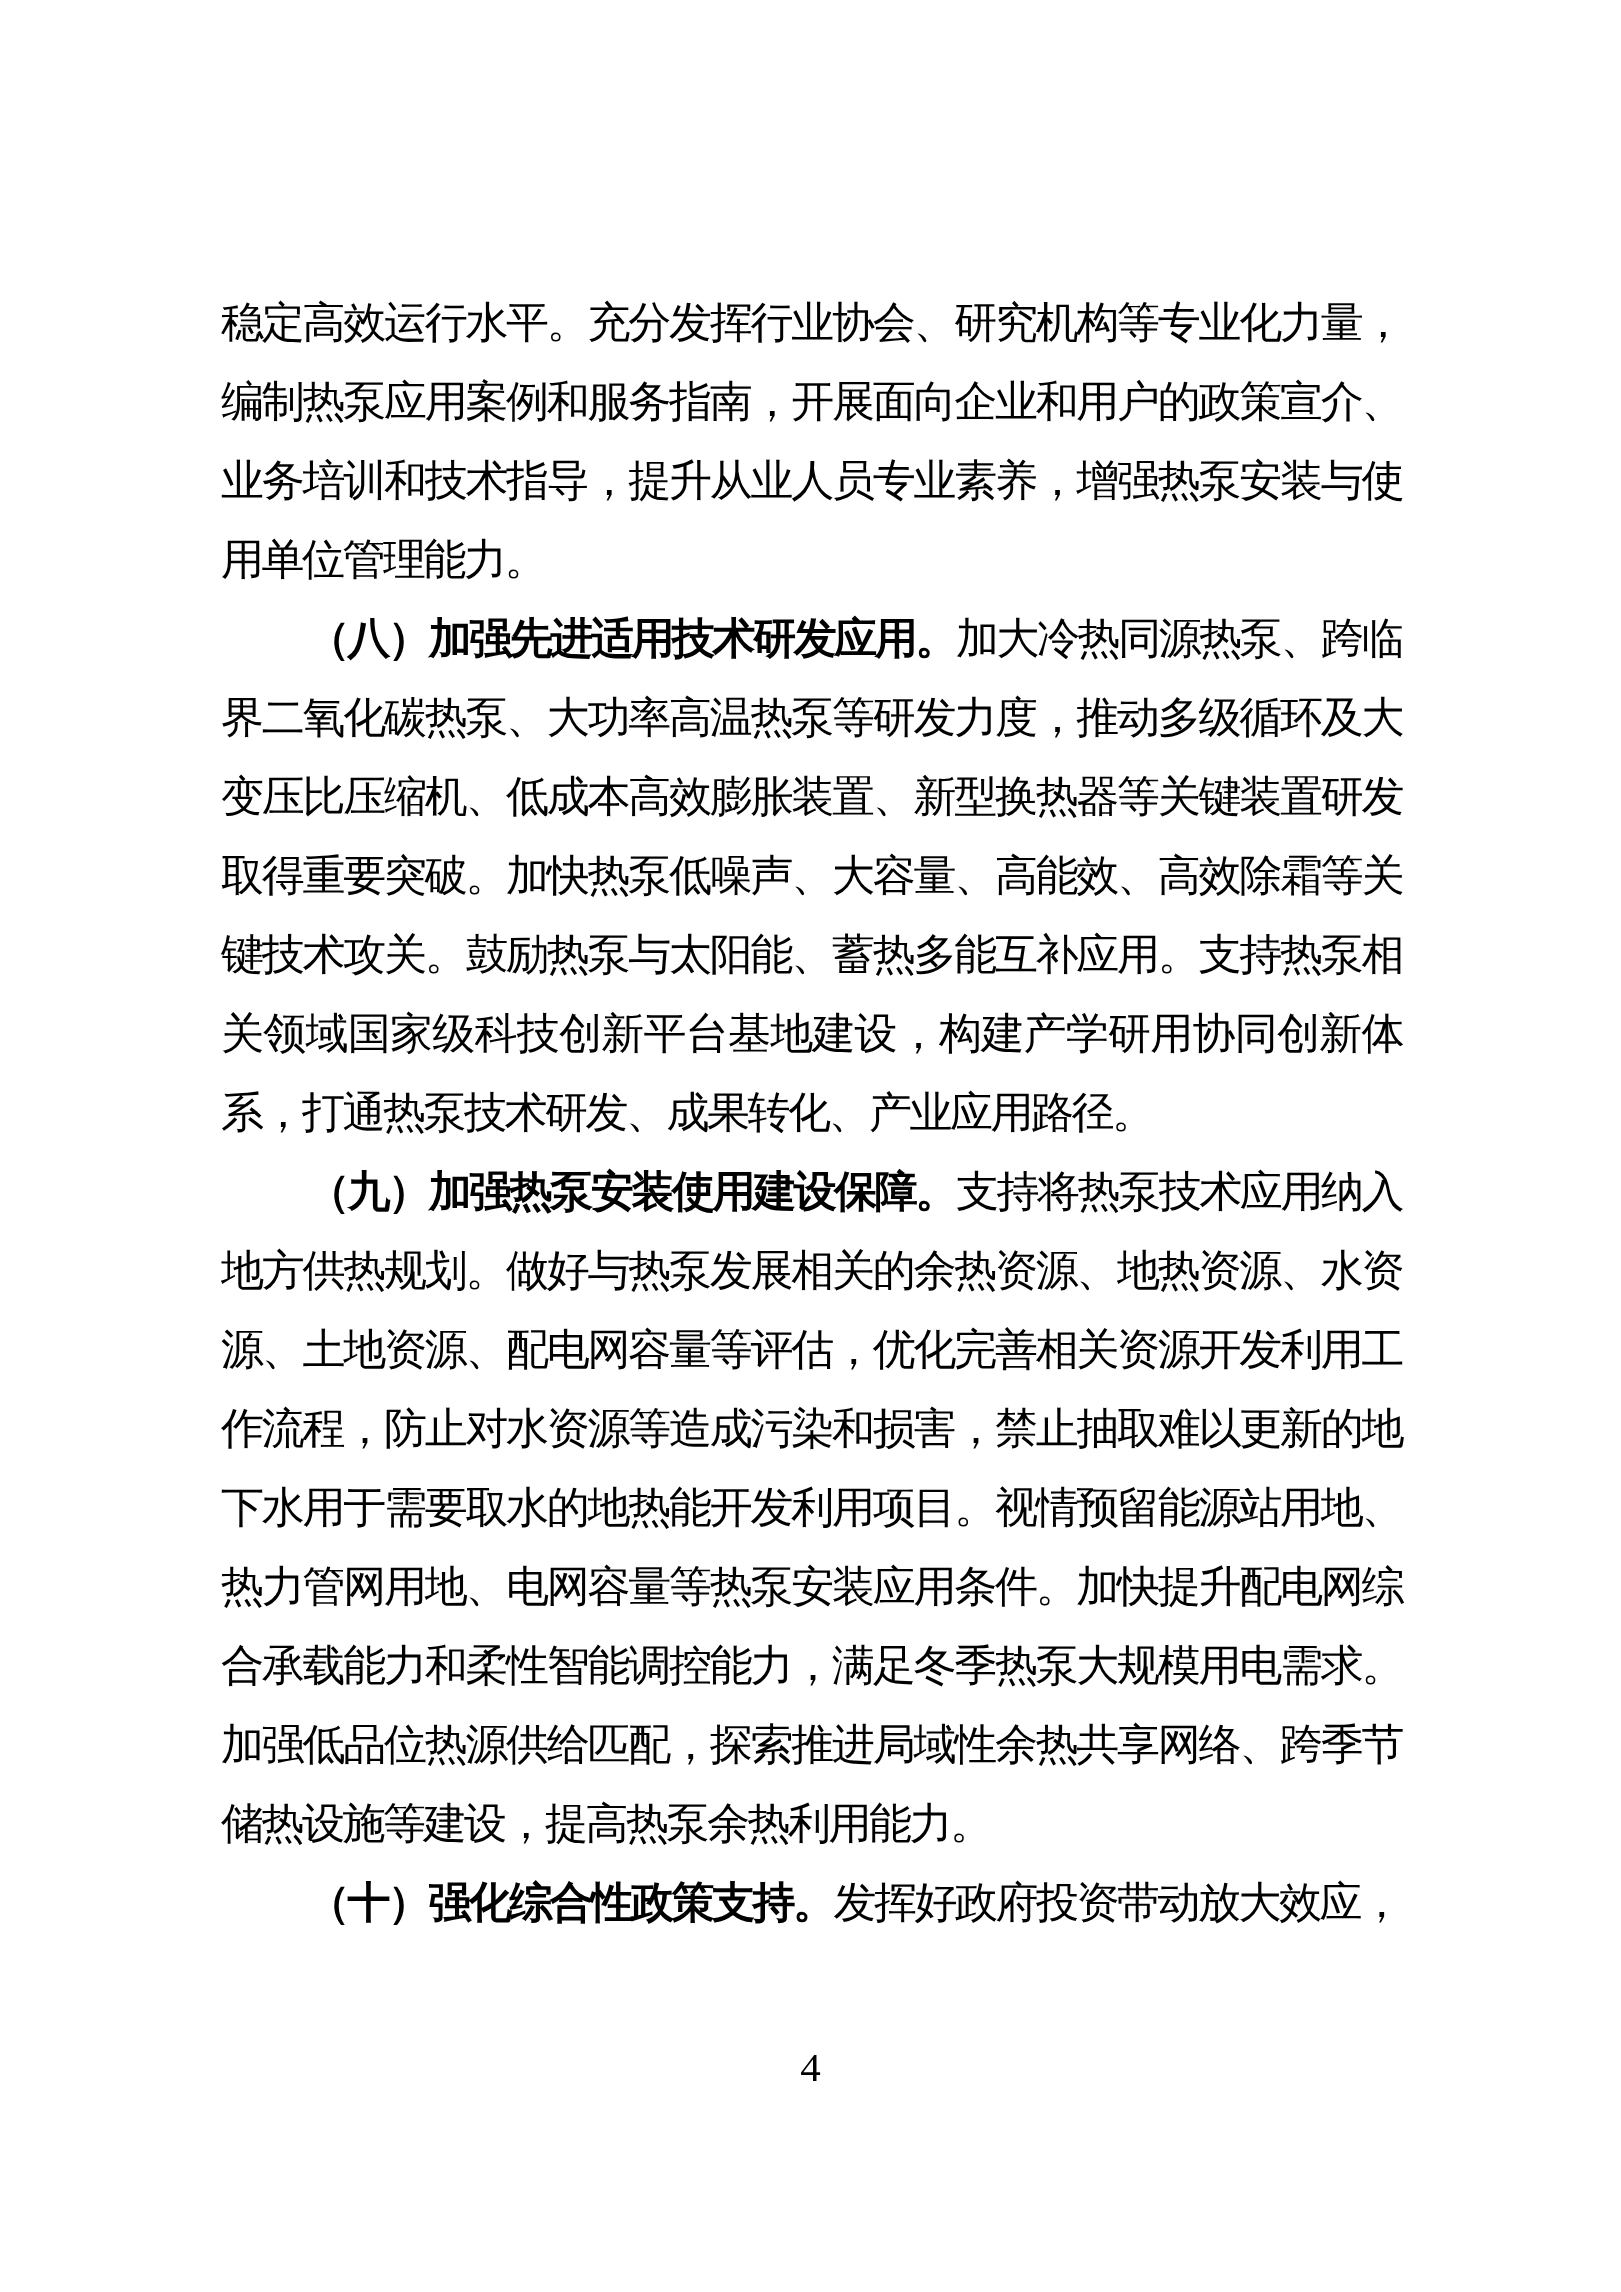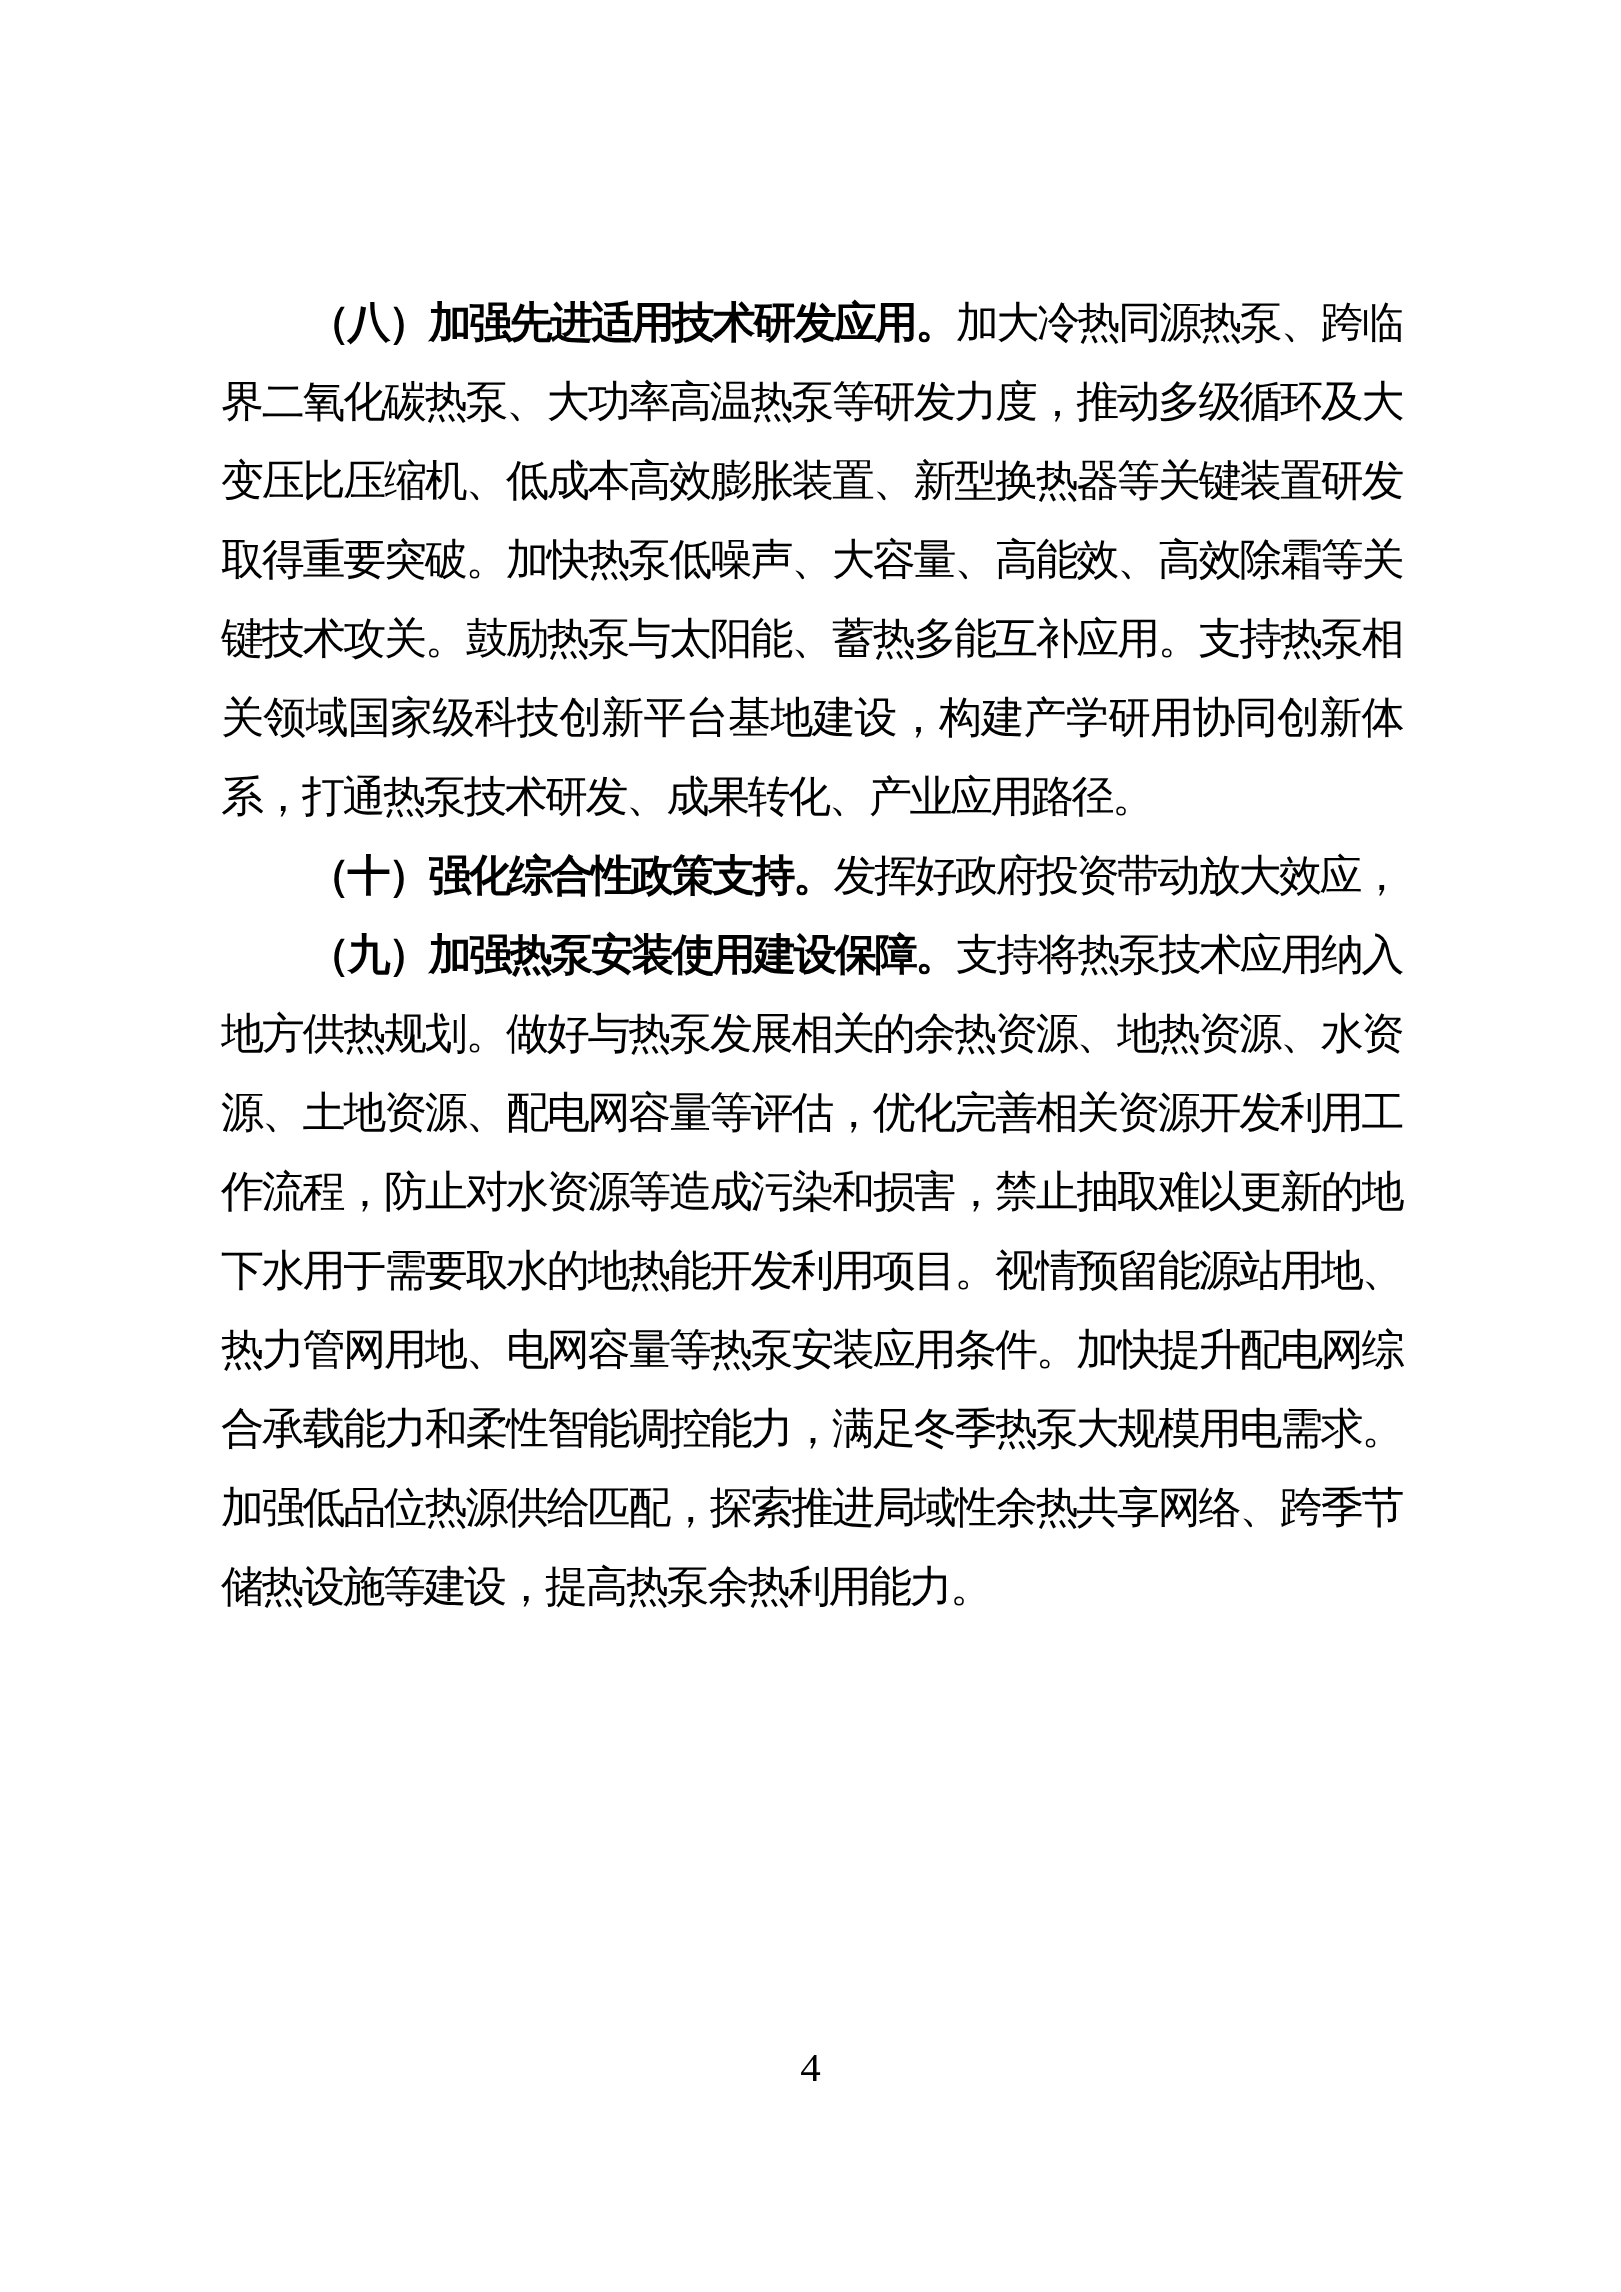--- a/index.html
+++ b/index.html
@@ -61,25 +61,26 @@
     font-size: 41px;
     line-height: 47px;
   }
 </style>
 </head>
 <body>
 
 <div class="page">
   <div class="content">
 
+    <p class="para no-indent"><span>稳定高效运行水平。充分发挥行业协会、研究机构等专业化力量，编制热泵应用案例和服务指南，开展面向企业和用户的政策宣介、业务培训和技术指导，提升从业人员专业素养，增强热泵安装与使用单位管理能力。</span></p>
 
     <p class="para"><span class="lead">（八）加强先进适用技术研发应用。</span><span>加大冷热同源热泵、跨临界二氧化碳热泵、大功率高温热泵等研发力度，推动多级循环及大变压比压缩机、低成本高效膨胀装置、新型换热器等关键装置研发取得重要突破。加快热泵低噪声、大容量、高能效、高效除霜等关键技术攻关。鼓励热泵与太阳能、蓄热多能互补应用。支持热泵相关领域国家级科技创新平台基地建设，构建产学研用协同创新体系，打通热泵技术研发、成果转化、产业应用路径。</span></p>
 
 
+    <p class="para"><span class="lead">（九）加强热泵安装使用建设保障。</span><span>支持将热泵技术应用纳入地方供热规划。做好与热泵发展相关的余热资源、地热资源、水资源、土地资源、配电网容量等评估，优化完善相关资源开发利用工作流程，防止对水资源等造成污染和损害，禁止抽取难以更新的地下水用于需要取水的地热能开发利用项目。视情预留能源站用地、热力管网用地、电网容量等热泵安装应用条件。加快提升配电网综合承载能力和柔性智能调控能力，满足冬季热泵大规模用电需求。加强低品位热源供给匹配，探索推进局域性余热共享网络、跨季节储热设施等建设，提高热泵余热利用能力。</span></p>
+
     <p class="para"><span class="lead">（十）强化综合性政策支持。</span><span>发挥好政府投资带动放大效应，</span></p>
-
-    <p class="para"><span class="lead">（九）加强热泵安装使用建设保障。</span><span>支持将热泵技术应用纳入地方供热规划。做好与热泵发展相关的余热资源、地热资源、水资源、土地资源、配电网容量等评估，优化完善相关资源开发利用工作流程，防止对水资源等造成污染和损害，禁止抽取难以更新的地下水用于需要取水的地热能开发利用项目。视情预留能源站用地、热力管网用地、电网容量等热泵安装应用条件。加快提升配电网综合承载能力和柔性智能调控能力，满足冬季热泵大规模用电需求。加强低品位热源供给匹配，探索推进局域性余热共享网络、跨季节储热设施等建设，提高热泵余热利用能力。</span></p>
 
   </div>
 
   <div class="page-number">4</div>
 </div>
 
 
 </body></html>

